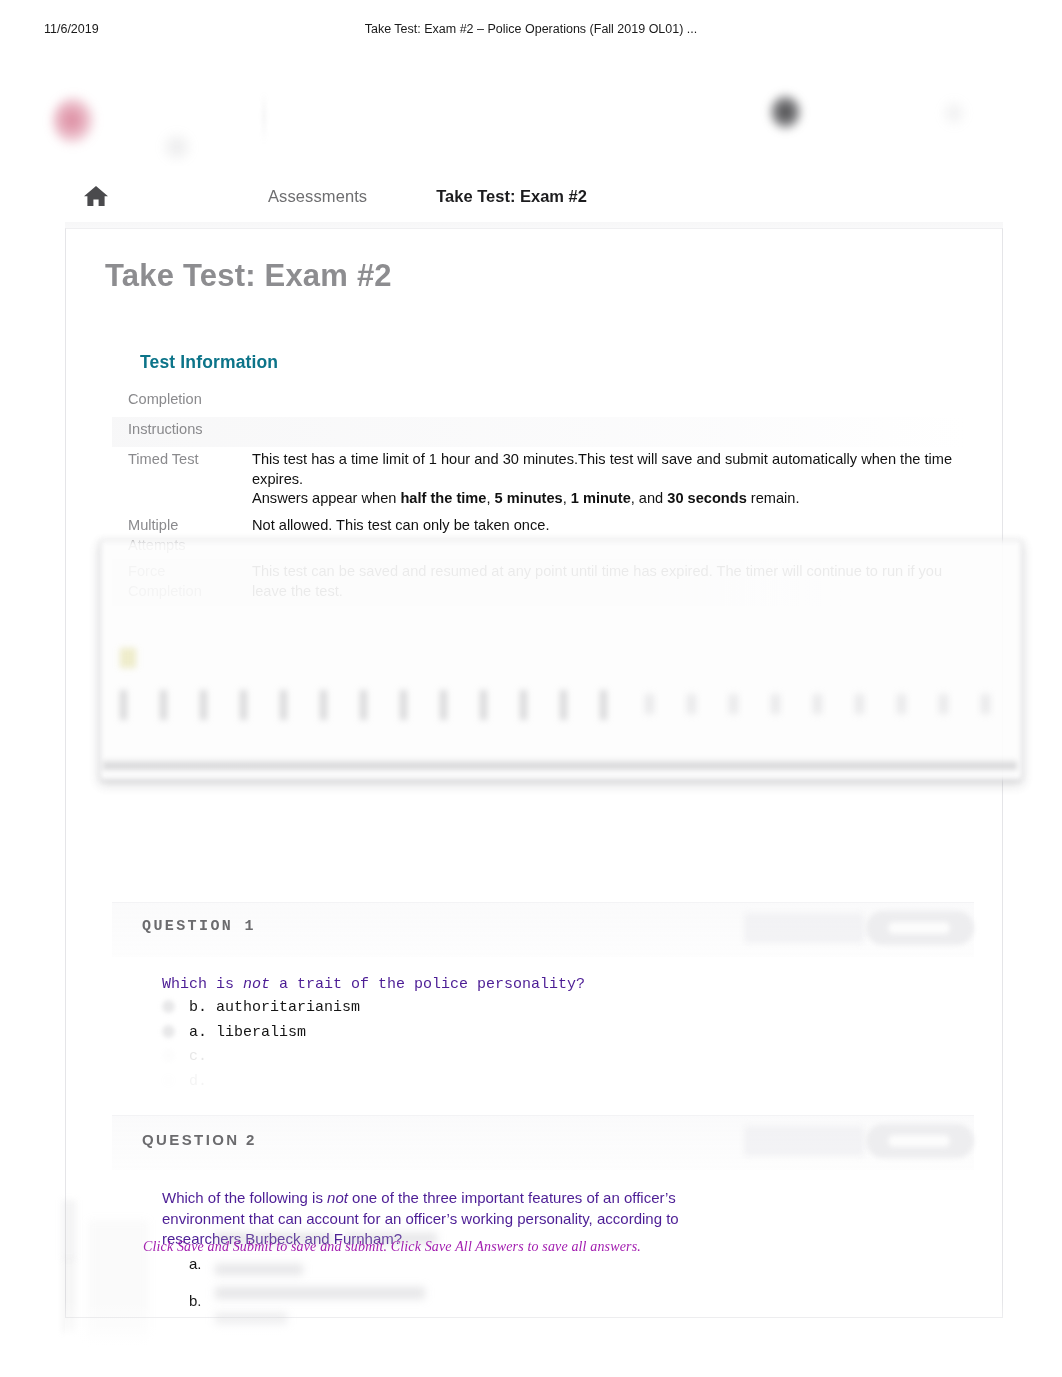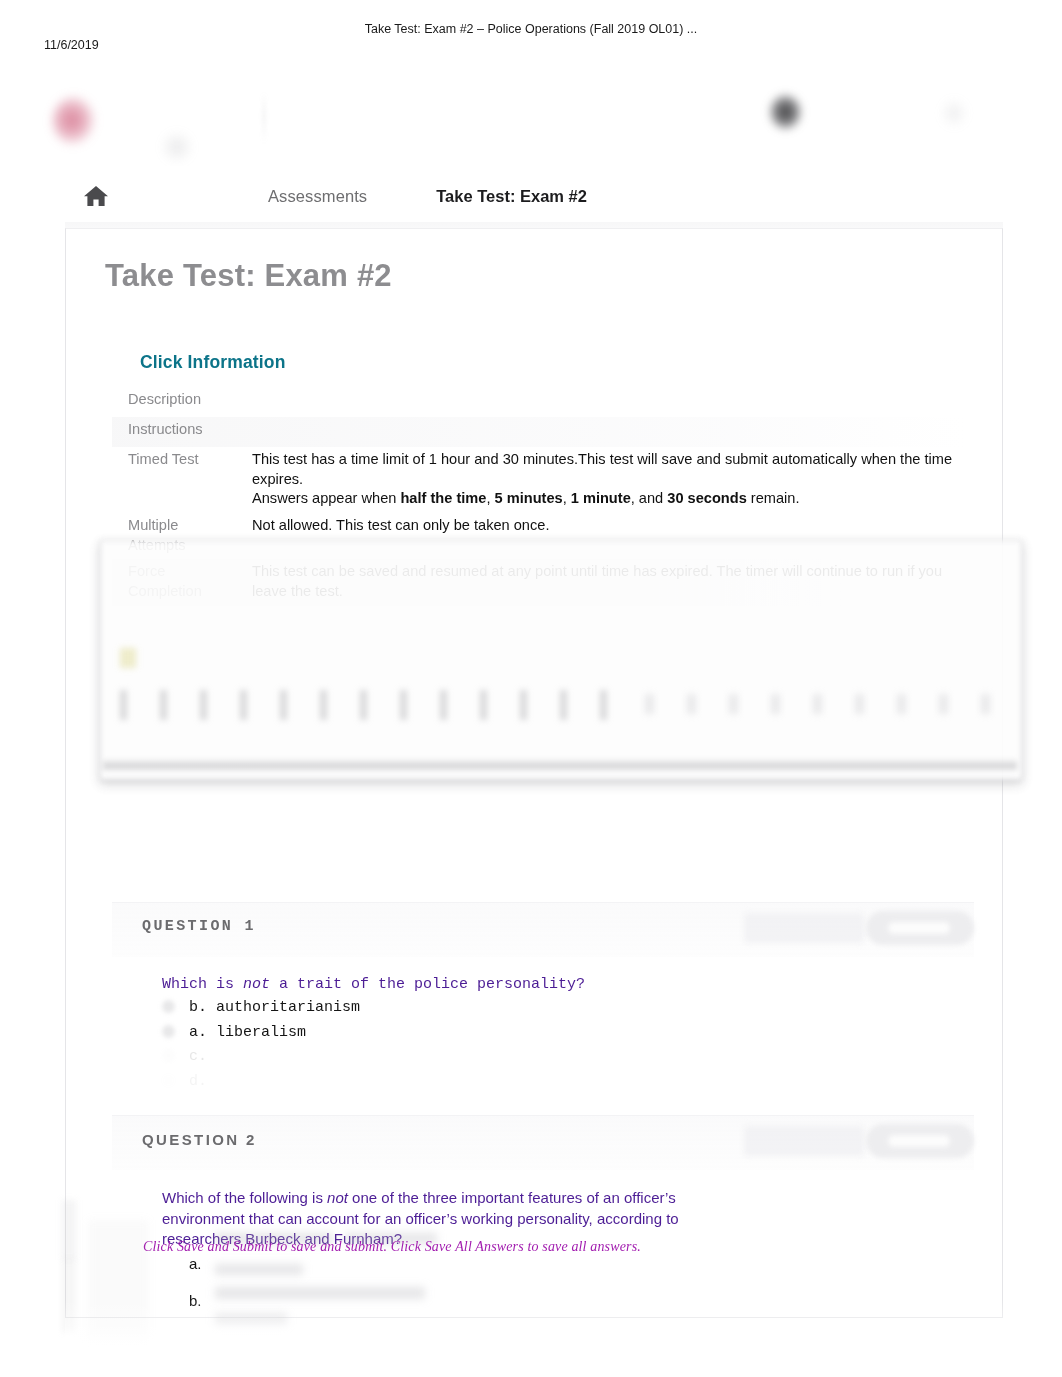--- a/index.html
+++ b/index.html
@@ -10,21 +10,21 @@
     color:#000;
     position:relative;
     overflow:hidden;
   }
 
   
   .print-header{
     position:absolute;top:22px;left:0;width:1062px;height:20px;
     font-size:12.5px;color:#1a1a1a;
   }
-  .print-date{position:absolute;left:44px;top:16px;}
+  .print-date{position:absolute;left:44px;top:0;}
   .print-title{position:absolute;left:0;top:0;width:1062px;text-align:center;}
 
   
   .chrome{position:absolute;left:0;top:46px;width:1062px;height:120px;}
   .logo-blob{
     position:absolute;left:52px;top:50px;width:44px;height:50px;
     background:radial-gradient(ellipse at 45% 48%, rgba(196,60,95,.62) 0%, rgba(200,70,105,.38) 42%, rgba(255,255,255,0) 72%);
     filter:blur(5px);border-radius:50%;
   }
   .chrome-ghost-1{
@@ -236,25 +236,25 @@
   <span class="crumb-assess">Assessments</span>
   <span class="crumb-current">Take Test: Exam #2</span>
 </div>
 
 <div class="card-fade-top"></div>
 <div class="card"></div>
 
 <div class="page-title">Take Test: Exam #2</div>
 
 <div class="ti-block">
-  <div class="ti-head">Click Information</div>
+  <div class="ti-head">Test Information</div>
   <table class="ti-table">
     <tbody>
         <tr class="row-desc">
-      <td class="ti-label">Description</td>
+      <td class="ti-label">Completion</td>
       <td class="ti-value"></td>
     </tr>
     <tr class="row-instr ti-stripe">
       <td class="ti-label">Instructions</td>
       <td class="ti-value"></td>
     </tr>
     <tr>
       <td class="ti-label">Timed Test</td>
       <td class="ti-value">
         <span>This test has a time limit of 1 hour and 30 minutes.This test will save and submit automatically when the time expires.</span><br>

